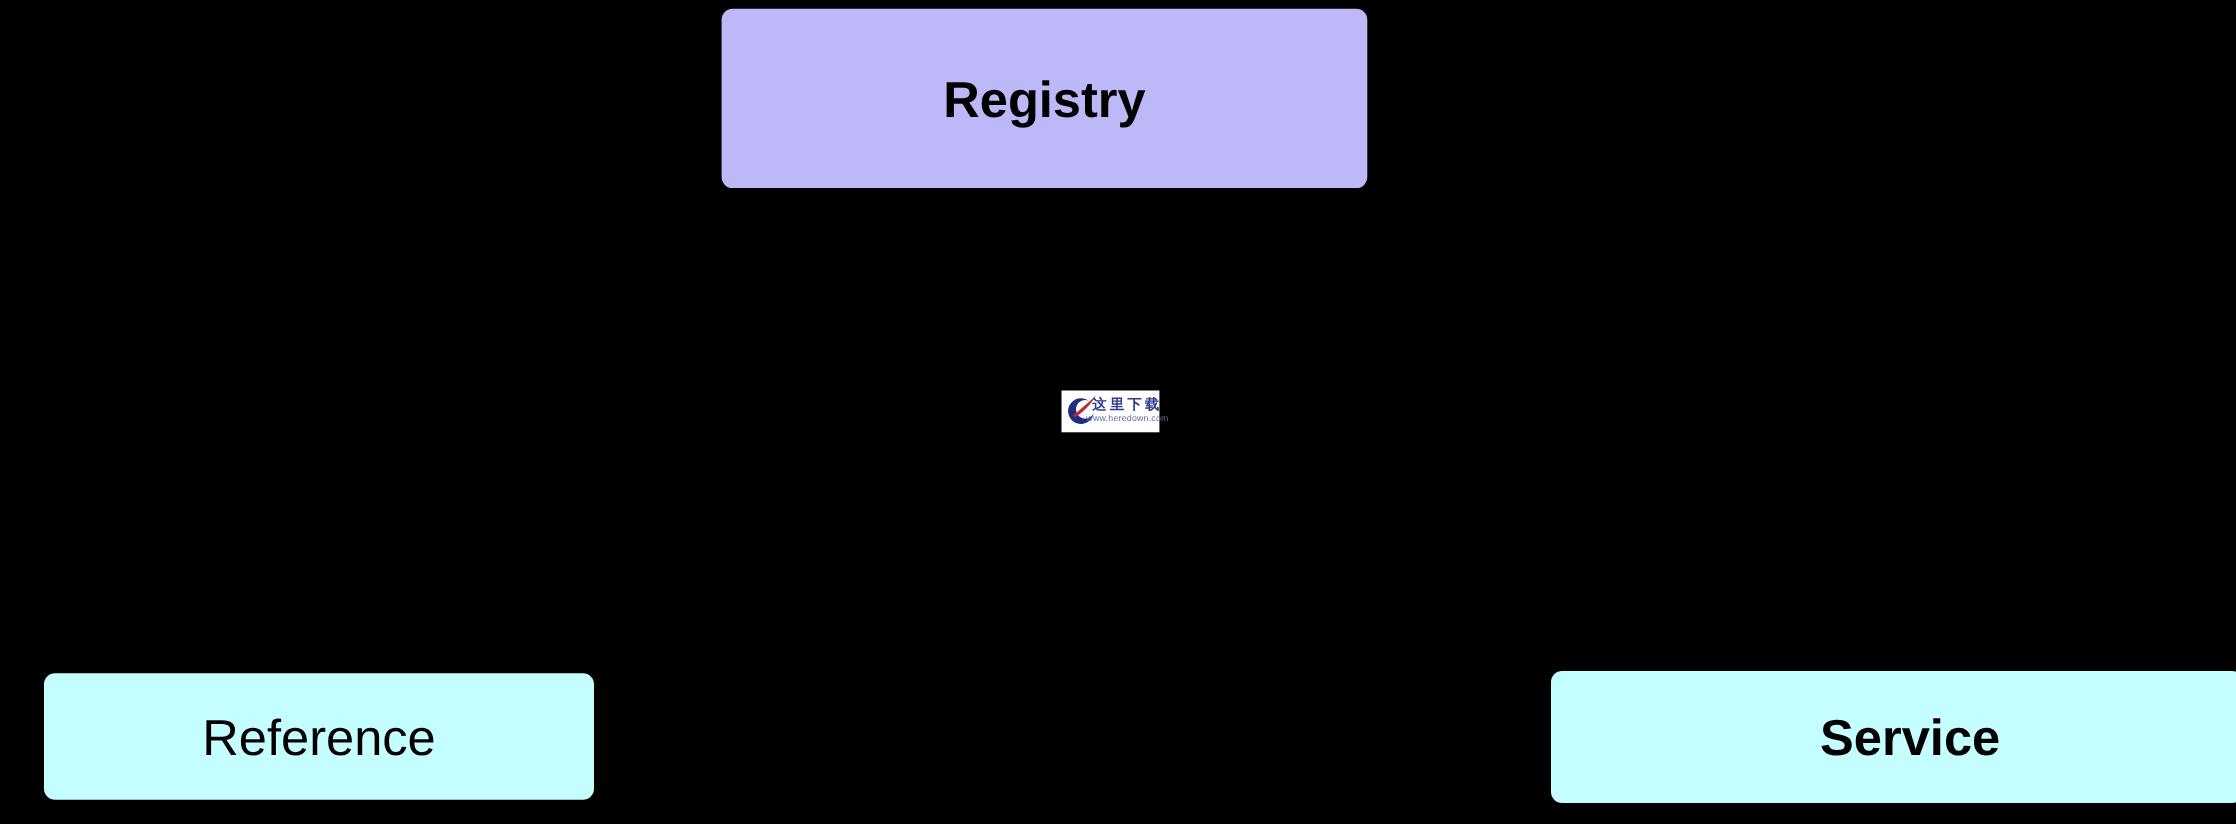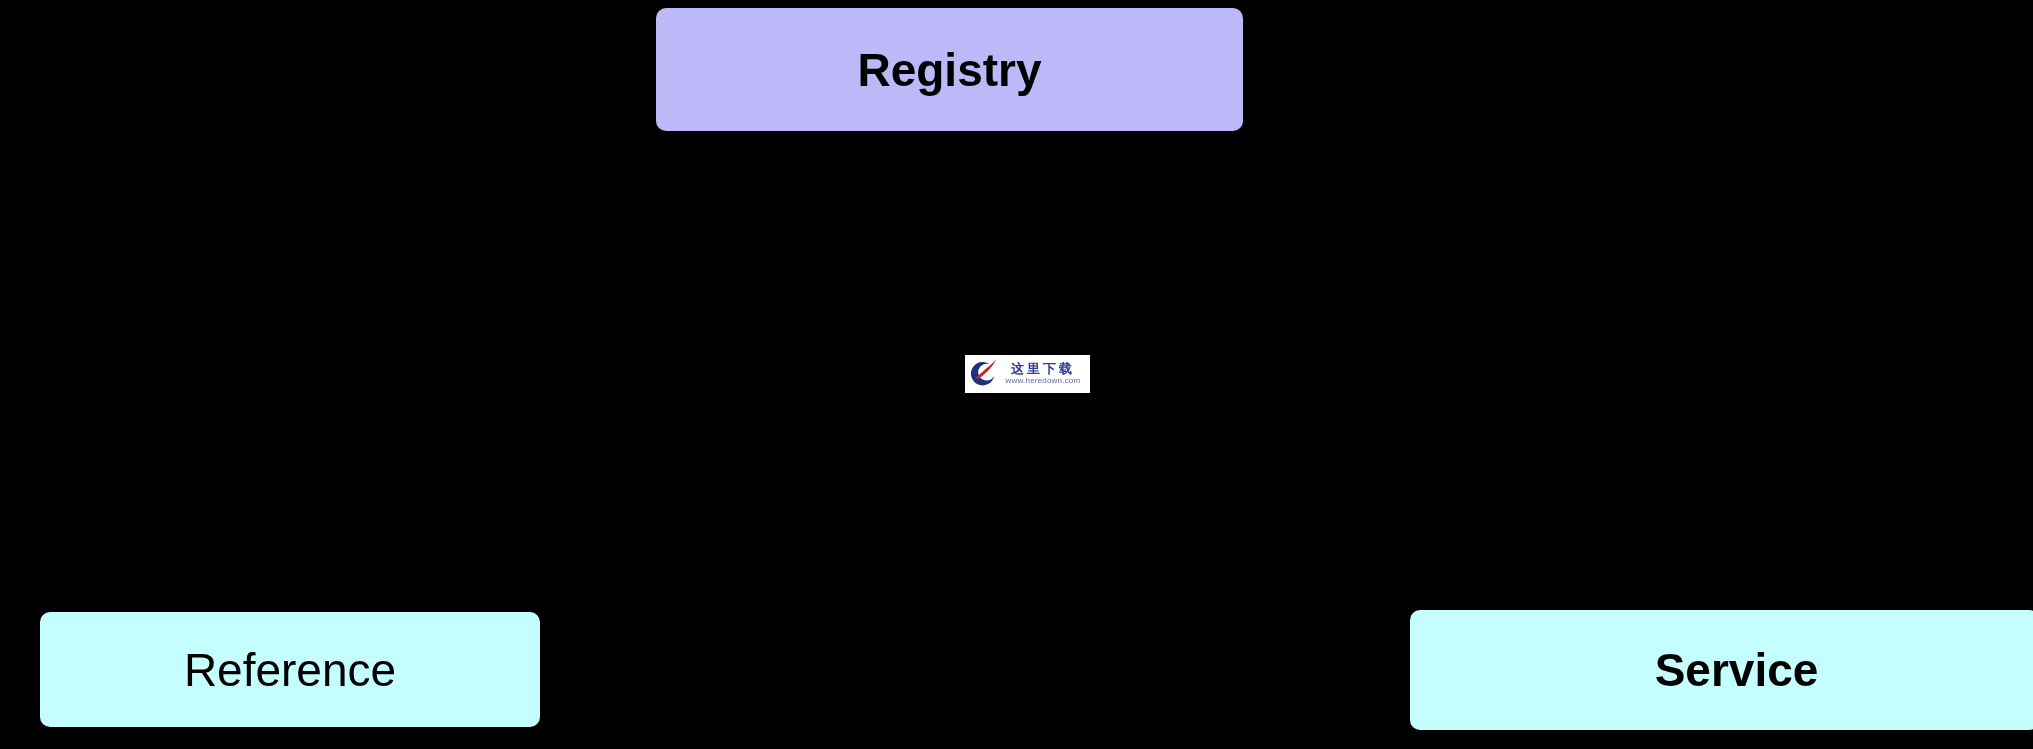--- a/index.html
+++ b/index.html
@@ -24,21 +24,21 @@
     justify-content: center;
     border-radius: 10px;
     font-size: 46px;
     line-height: 1;
     text-align: center;
   }
   .node-registry {
     left: 656px;
     top: 8px;
     width: 587px;
-    height: 123px;
+    height: 163px;
     font-weight: bold;
   }
   .node-reference {
     left: 40px;
     top: 612px;
     width: 500px;
     height: 115px;
     font-weight: normal;
   }
   .node-service {
@@ -46,21 +46,21 @@
     top: 610px;
     width: 605px;
     height: 120px;
     font-weight: bold;
     padding-left: 24px;
   }
   .watermark {
     position: absolute;
     left: 965px;
     top: 355px;
-    width: 125px;
+    width: 89px;
     height: 38px;
     display: flex;
     align-items: center;
     box-sizing: border-box;
     padding: 2px 3px 2px 2px;
   }
   .watermark-logo {
     width: 30px;
     height: 32px;
     flex: 0 0 auto;

